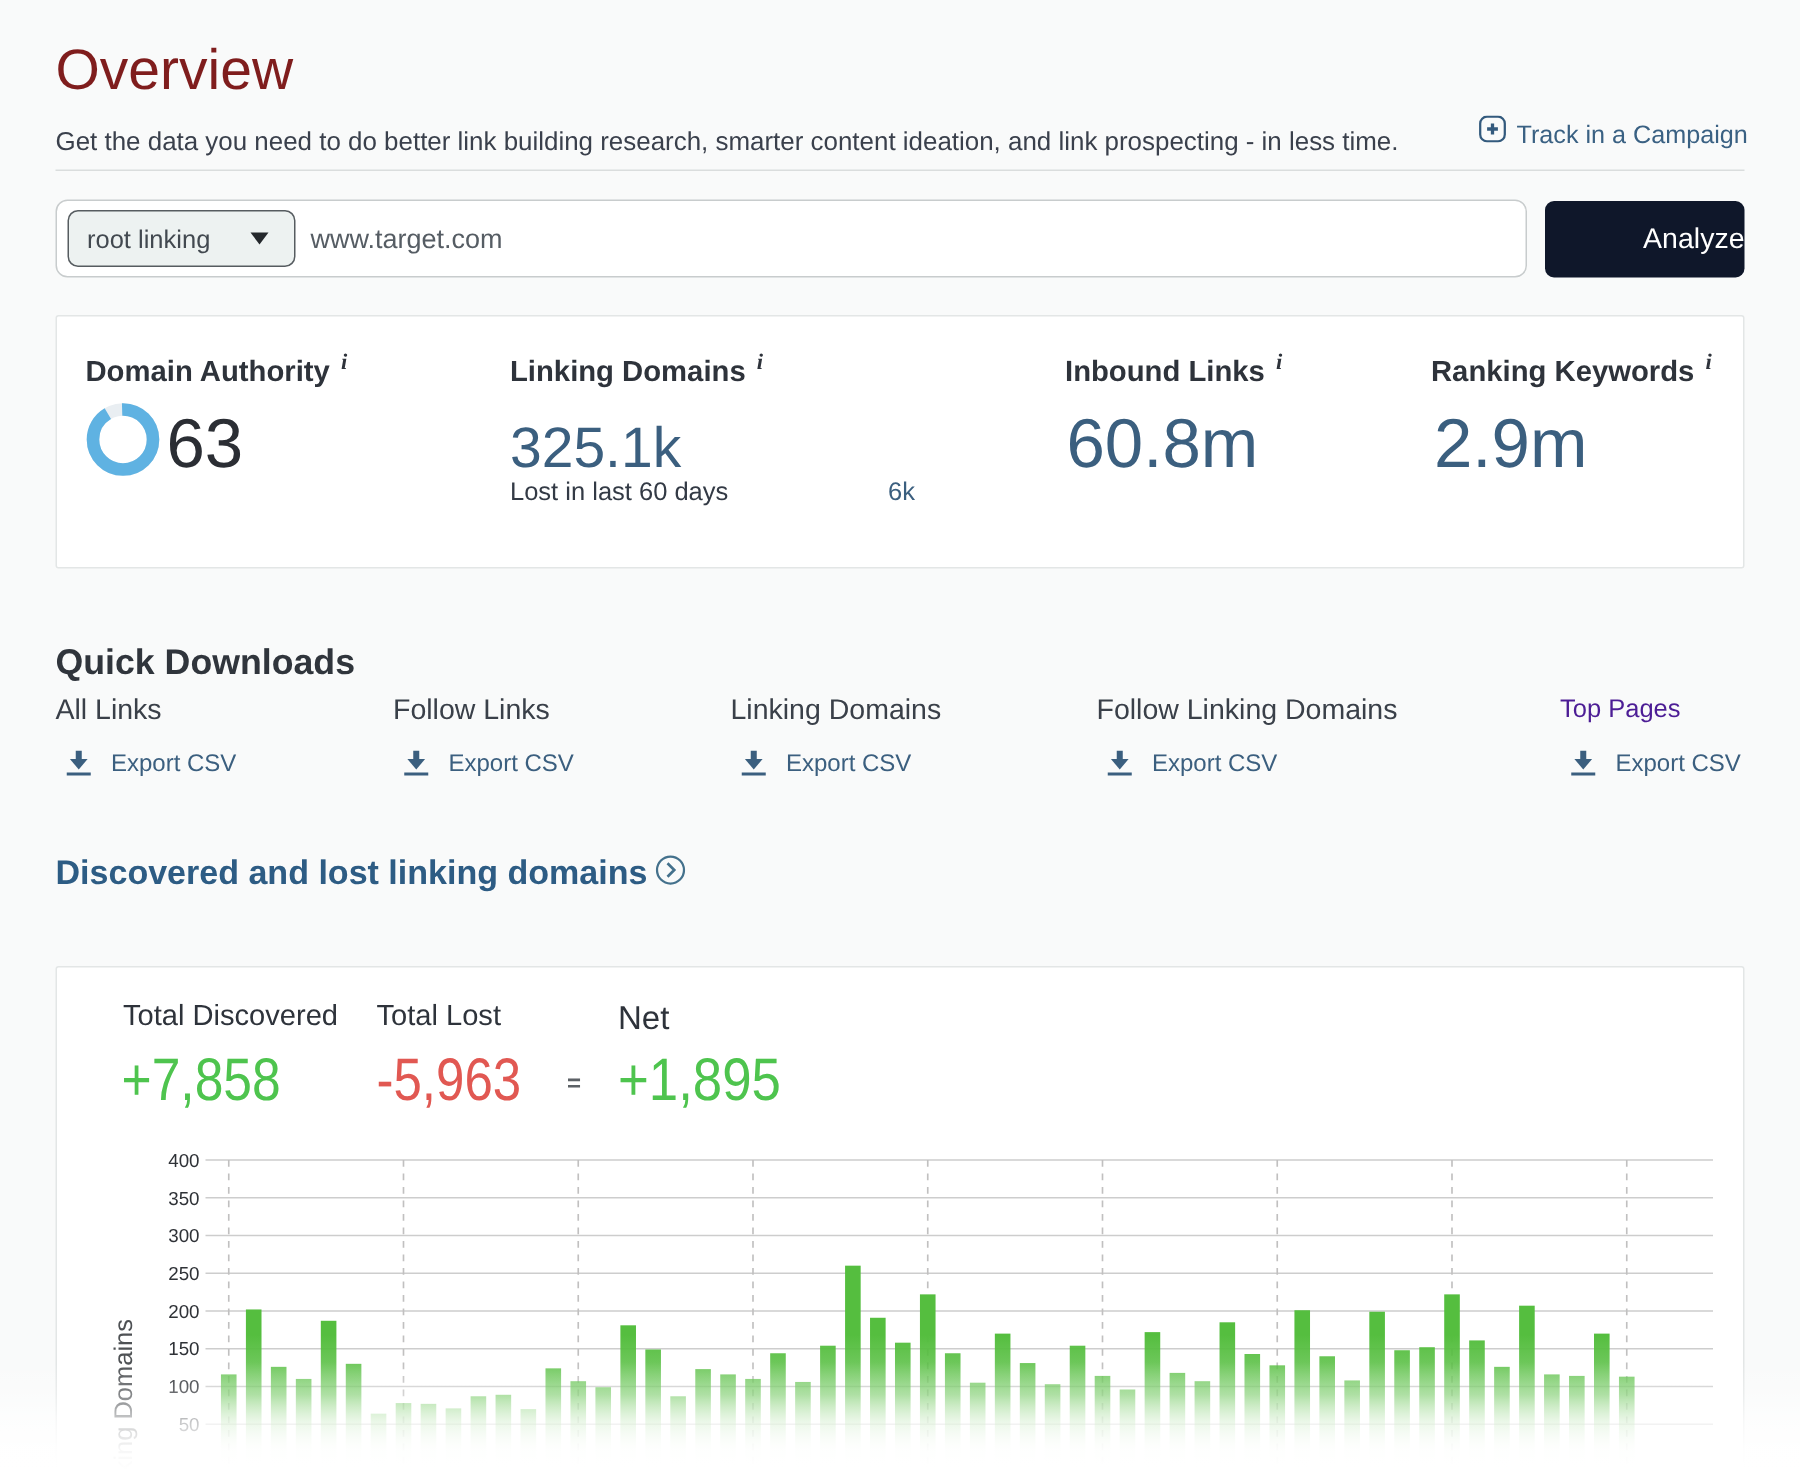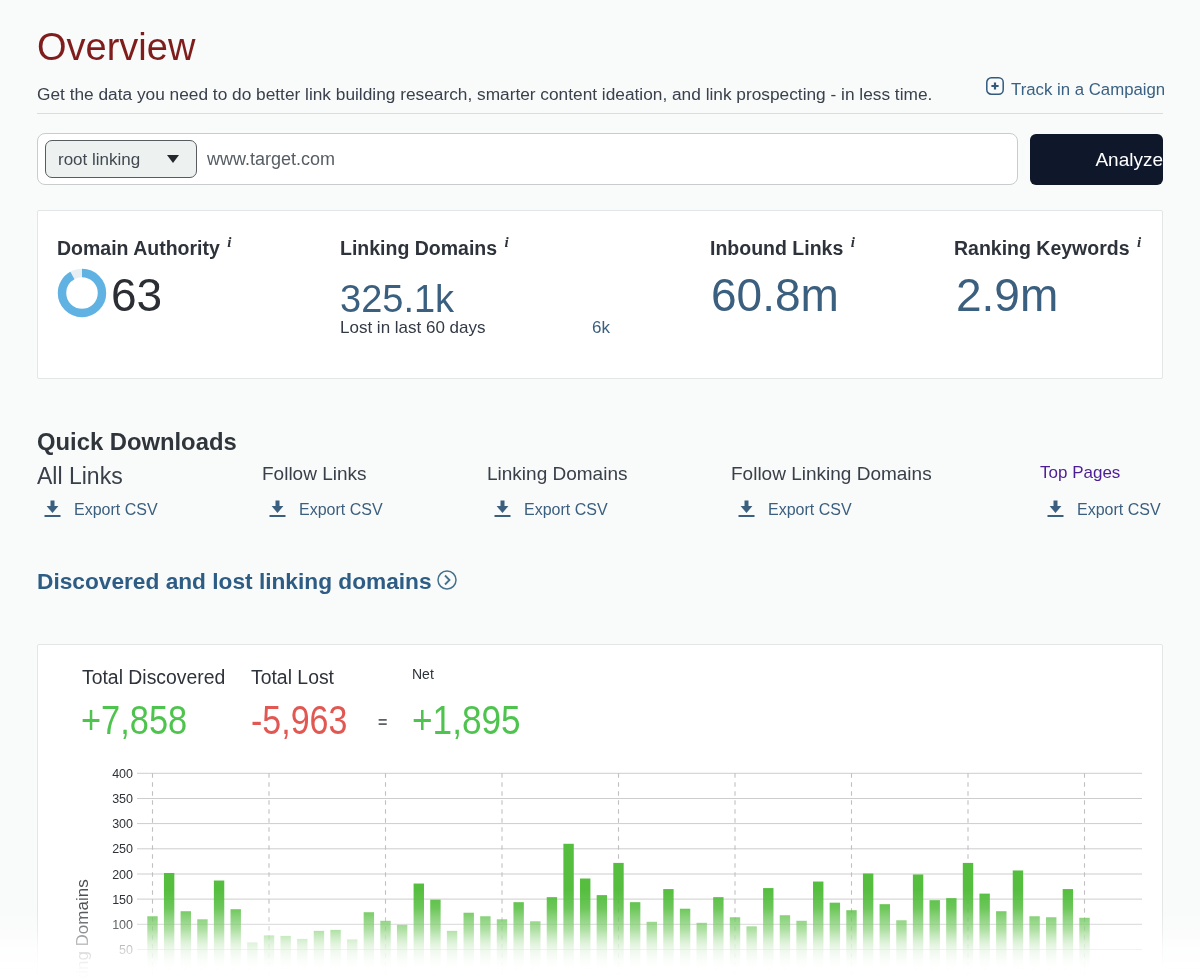--- a/index.html
+++ b/index.html
@@ -50,21 +50,21 @@
 
 <div class="abs" style="left:340px; top:318px; width:270px; font-size:17px; color:#333a45;">
   <div style="display:flex; justify-content:space-between;">
       <span>Lost in last 60 days</span>
       <span class="blue">6k</span>
     </div>
 </div>
 
 <div class="abs" style="left:37px; top:412px; font-size:23.8px; font-weight:bold; color:#30353c;margin-top:16px;">Quick Downloads</div>
 
-<div class="abs" style="left:37px; top:463px; font-size:23px; color:#3a4049;">All Links</div>
+<div class="abs" style="left:37px; top:463px; font-size:19px; color:#3a4049;">All Links</div>
 <svg class="abs" style="left:44px; top:500px;" width="17" height="17" viewBox="0 0 17 17">
     <rect x="6.5" y="0.5" width="4" height="6" fill="#3b5f7f"></rect>
     <polygon points="2.6,6 14.4,6 8.5,13" fill="#3b5f7f"></polygon>
     <rect x="0.5" y="15" width="16" height="3" fill="#3b5f7f"></rect>
   </svg>
 <div class="abs" style="left:74px; top:501px; font-size:16px; color:#3b5f7f;">Export CSV</div>
 <div class="abs" style="left:262px; top:463px; font-size:19px; color:#3a4049;">Follow Links</div>
 <svg class="abs" style="left:269px; top:500px;" width="17" height="17" viewBox="0 0 17 17">
     <rect x="6.5" y="0.5" width="4" height="6" fill="#3b5f7f"></rect>
     <polygon points="2.6,6 14.4,6 8.5,13" fill="#3b5f7f"></polygon>
@@ -95,21 +95,21 @@
 
 <div class="abs" style="left:37px; top:568px; font-size:22.7px; font-weight:bold; color:#2d5c84;">Discovered and lost linking domains</div>
 <svg class="abs" style="left:437px; top:570px;" width="20" height="20" viewBox="0 0 20 20">
   <circle cx="10" cy="10" r="9" fill="none" stroke="#44718c" stroke-width="1.5"></circle>
   <path d="M8 5.5 L12.5 10 L8 14.5" fill="none" stroke="#44718c" stroke-width="1.8"></path>
 </svg>
 
 <div class="card" style="left:37px; top:644px; width:1126px; height:400px;"></div>
 <div class="abs" style="left:82px; top:666px; font-size:19.4px; color:#2e333b;">Total Discovered</div>
 <div class="abs" style="left:251px; top:666px; font-size:19.4px; color:#2e333b;">Total Lost</div>
-<div class="abs" style="left:412px; top:666px; font-size:14px; color:#2e333b;">Net</div>
+<div class="abs" style="left:412px; top:666px; font-size:22px; color:#2e333b;">Net</div>
 <div class="abs" style="left:81px; top:700px; font-size:40px; line-height:1; color:#4ec44e; transform:scaleX(.86); transform-origin:left;">+7,858</div>
 <div class="abs" style="left:251px; top:700px; font-size:40px; line-height:1; color:#e15852; transform:scaleX(.85); transform-origin:left;">-5,963</div>
 <div class="abs" style="left:378px; top:714px; font-size:16px; font-weight:bold; color:#5c6166;">=</div>
 <div class="abs" style="left:412px; top:700px; font-size:40px; line-height:1; color:#4ec44e; transform:scaleX(.88); transform-origin:left;">+1,895</div>
 
 <svg class="abs" style="left:37px; top:644px;" width="1126" height="336" viewBox="0 0 1126 336">
 <defs>
       <linearGradient id="bg" gradientUnits="userSpaceOnUse" x1="0" y1="120" x2="0" y2="334">
 <stop offset="0" stop-color="#55be3f" stop-opacity="1"></stop>
 <stop offset="0.589" stop-color="#55be3f" stop-opacity="1"></stop>

